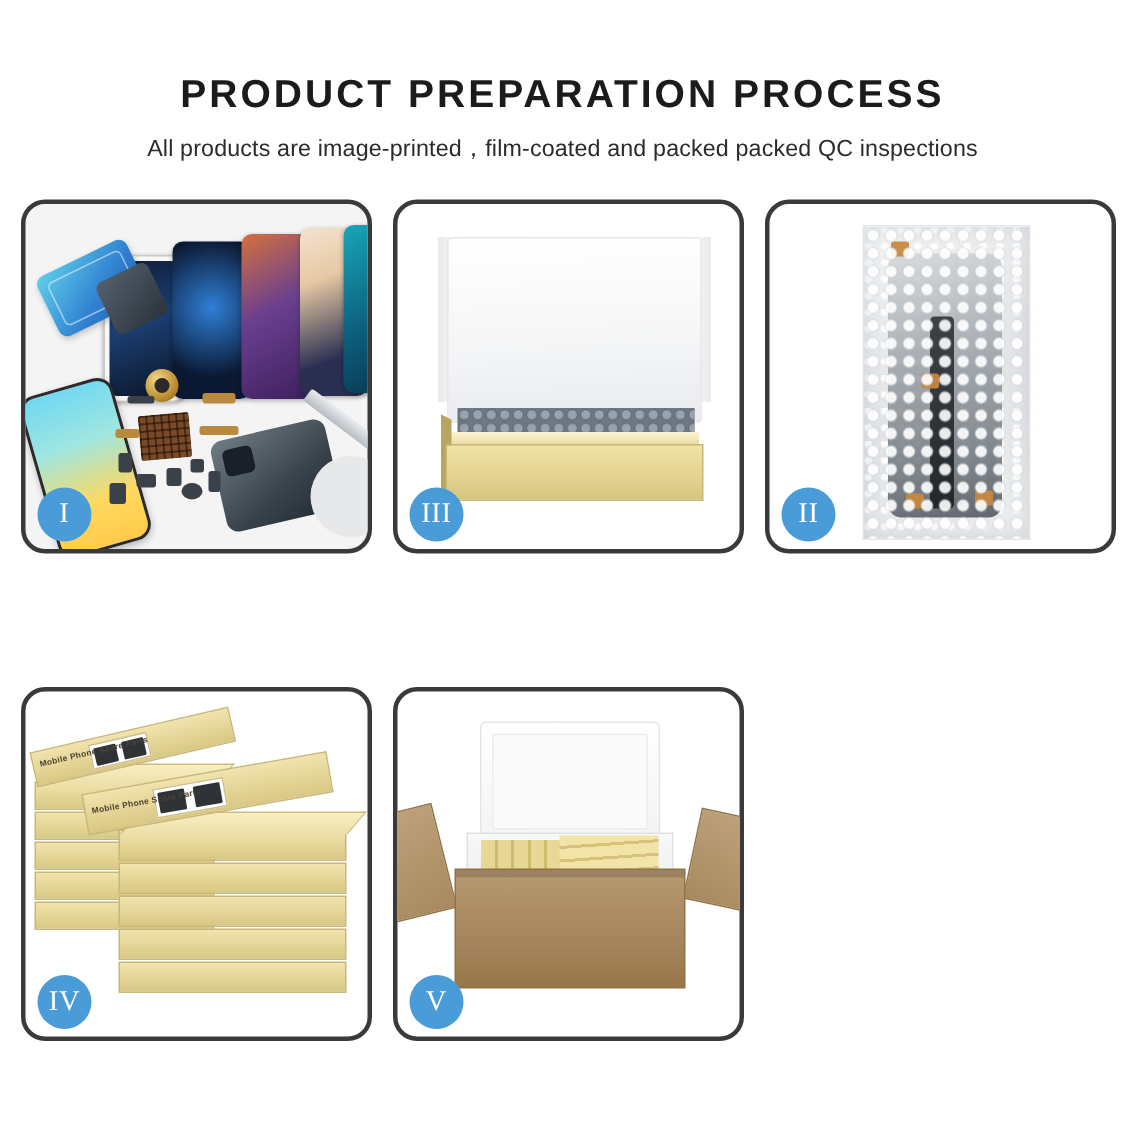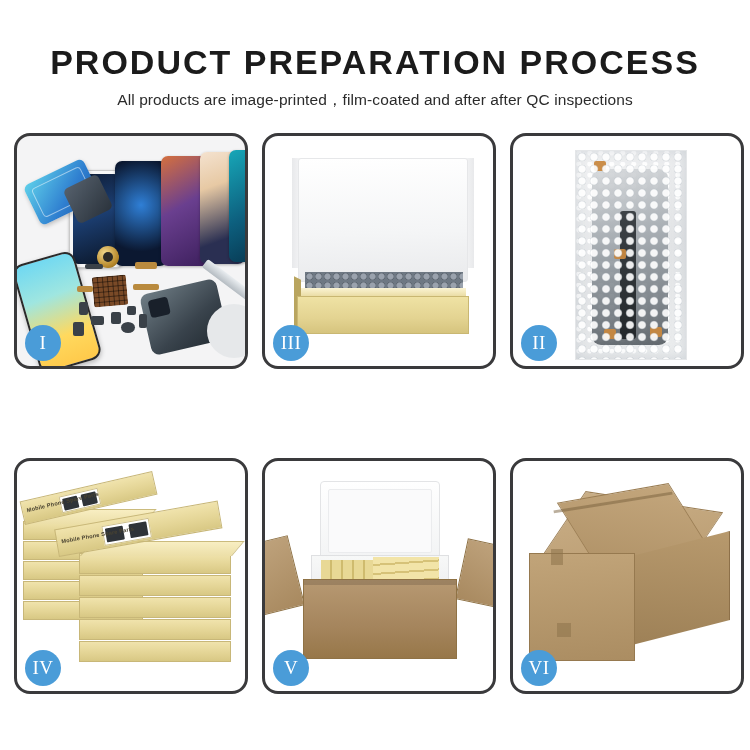--- a/index.html
+++ b/index.html
@@ -8,21 +8,21 @@
     background:#ffffff;
     font-family:"Liberation Sans", sans-serif;
     overflow:hidden;
     position:relative;
   }
   .page{width:750px;height:750px;position:relative;}
 
   
   .header{padding-top:42px;text-align:center;}
   .title{
-    font-size:34px;font-weight:bold;color:#1b1b1b;
+    font-size:26px;font-weight:bold;color:#1b1b1b;
     letter-spacing:2.0px;line-height:40px;
     font-family:"Liberation Sans", sans-serif;
     white-space:nowrap;
   }
   .subtitle{
     margin-top:8px;font-size:15.5px;color:#2b2b2b;
     letter-spacing:.1px;line-height:20px;white-space:nowrap;
   }
 
   
@@ -275,21 +275,21 @@
   .p6 .tape{position:absolute;background:rgba(140,115,75,.55);}
   .p6 .seam{position:absolute;background:rgba(120,96,60,.5);}
 </style>
 </head>
 <body>
 
 <div class="page">
 
   <div class="header">
     <div class="title">PRODUCT PREPARATION PROCESS</div>
-    <div class="subtitle">All products are image-printed，film-coated and after after QC inspections</div>
+    <div class="subtitle">All products are image-printed，film-coated and packed packed QC inspections</div>
   </div>
 
   <div class="grid">
 
     <div class="panel p1">
       <div class="stage">
         <div class="lineup">
           <div class="ph a"></div>
           <div class="ph b"></div>
           <div class="ph c"></div>
@@ -391,27 +391,15 @@
         <div class="flapR"></div>
         <div class="foamLidOpen"></div>
         <div class="foamTray"></div>
         <div class="innerboxes"></div>
         <div class="innerboxes2"></div>
         <div class="cartonBody"></div>
       </div>
       <div class="badge">V</div>
     </div>
 
-    <div class="panel p6">
-      <div class="stage">
-        <div class="cTop"></div>
-        <div class="cTop2"></div>
-        <div class="cSide"></div>
-        <div class="cFront"></div>
-        <div class="seam" style="left:40px;top:40px;width:120px;height:3px;transform:rotate(-9deg);"></div>
-        <div class="tape" style="left:38px;top:88px;width:12px;height:16px;"></div>
-        <div class="tape" style="left:44px;top:162px;width:14px;height:14px;"></div>
-      </div>
-      <div class="badge">VI</div>
-    </div>
 
   </div>
 </div>
 
 </body></html>

